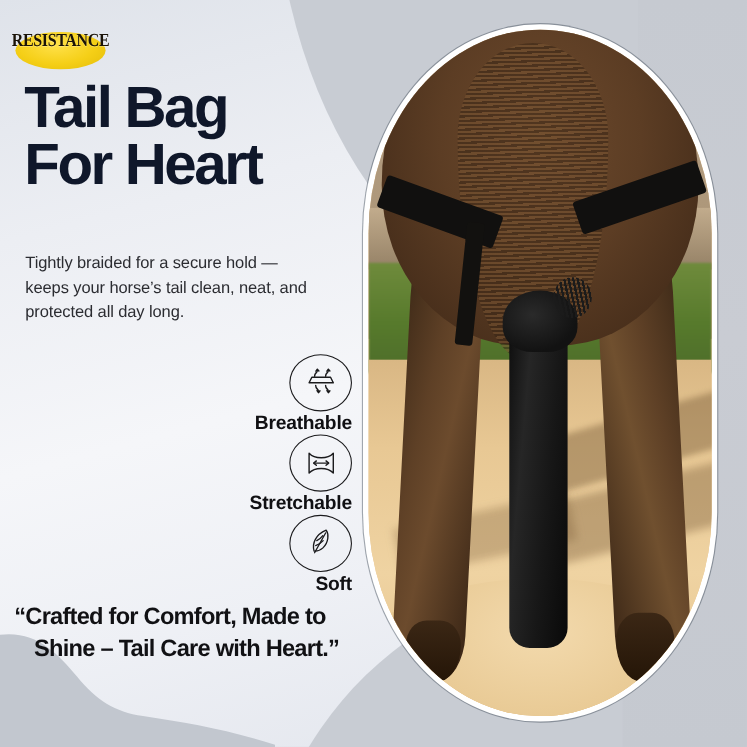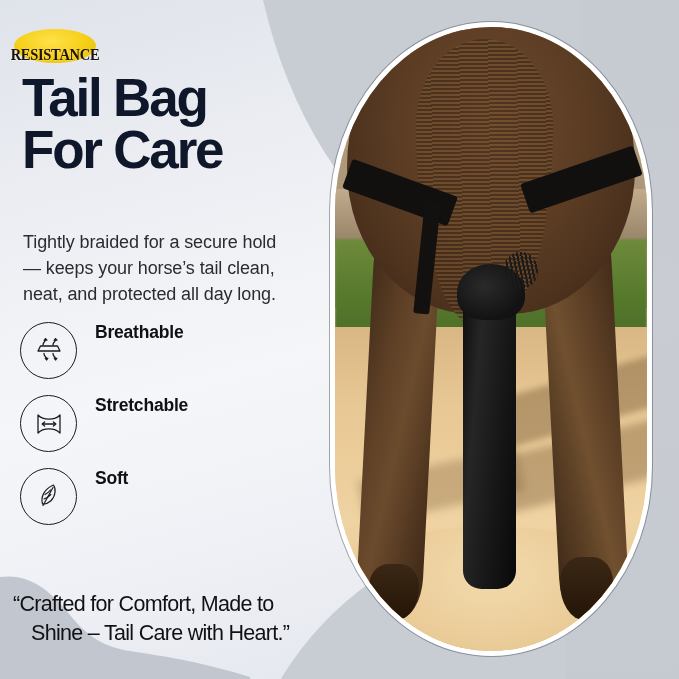--- a/index.html
+++ b/index.html
@@ -210,21 +210,21 @@
   }
   .logo {
     position: absolute;
     left: 14px;
     top: 29px;
     width: 82px;
     height: 34px;
     background: radial-gradient(ellipse at 45% 35%, #ffe14a 0%, #f5cf17 55%, #e3bc07 100%);
     border-radius: 50%;
     display: flex;
-    align-items: flex-end;
+    align-items: flex-start;
     justify-content: center;
   }
   .logo-text {
     font-family: "Liberation Serif", serif;
     font-weight: bold;
     font-size: 14.5px;
     letter-spacing: -0.3px;
     color: #1a1308;
     transform: scaleY(1.15);
     text-shadow: 0 1px 0 rgba(255,255,255,.25);
@@ -239,36 +239,37 @@
     font-weight: bold;
     letter-spacing: -2.2px;
     color: #0f172a;
   }
   .headline div { white-space: nowrap; }
   .subcopy {
     position: absolute;
     left: 23px;
     top: 229px;
     width: 272px;
-    font-size: 18px;
+    font-size: 15px;
     line-height: 1.45;
     color: #2b2c31;
     letter-spacing: -0.1px;
   }
 
   .features {
     position: absolute;
     left: 20px;
     top: 322px;
     width: 300px;
   }
   .feature {
     display: flex;
-    align-items: flex-start;
+    align-items: flex-end;
     height: 73px;
+    flex-direction: column;
   }
   .f-icon {
     width: 57px;
     height: 57px;
     min-width: 57px;
     border-radius: 50%;
     border: 1.4px solid #1b1b1d;
     display: flex;
     align-items: center;
     justify-content: center;
@@ -282,24 +283,23 @@
     letter-spacing: -0.2px;
   }
 
   .quote {
     position: absolute;
     left: 13px;
     top: 546px;
     width: 318px;
     font-size: 21.5px;
     line-height: 1.33;
-    font-weight: normal;
+    font-weight: bold;
     color: #111114;
     letter-spacing: -0.7px;
-    margin-top: 44px;
   }
   .quote .l2 { padding-left: 18px; }
 </style>
 </head>
 <body>
 
 <div id="ad">
 
   <div class="bg-grey"></div>
   <div class="bg-left"></div>
@@ -336,21 +336,21 @@
   </div>
 
   <div class="content">
 
     <div class="logo">
       <span class="logo-text">RESISTANCE</span>
     </div>
 
     <div class="headline">
       <div>Tail Bag</div>
-      <div>For Care</div>
+      <div>For Heart</div>
     </div>
 
     <div class="subcopy">Tightly braided for a secure hold — keeps your horse’s tail clean, neat, and protected all day long.</div>
 
     <div class="features">
 
       <div class="feature">
         <div class="f-icon">
           <svg width="34" height="32" viewBox="0 0 34 32" fill="none" stroke="#1b1b1d" stroke-width="1.3" stroke-linecap="round" stroke-linejoin="round">
             <path d="M6 16 L8.5 11 H25.5 L28 16 Z"></path>

